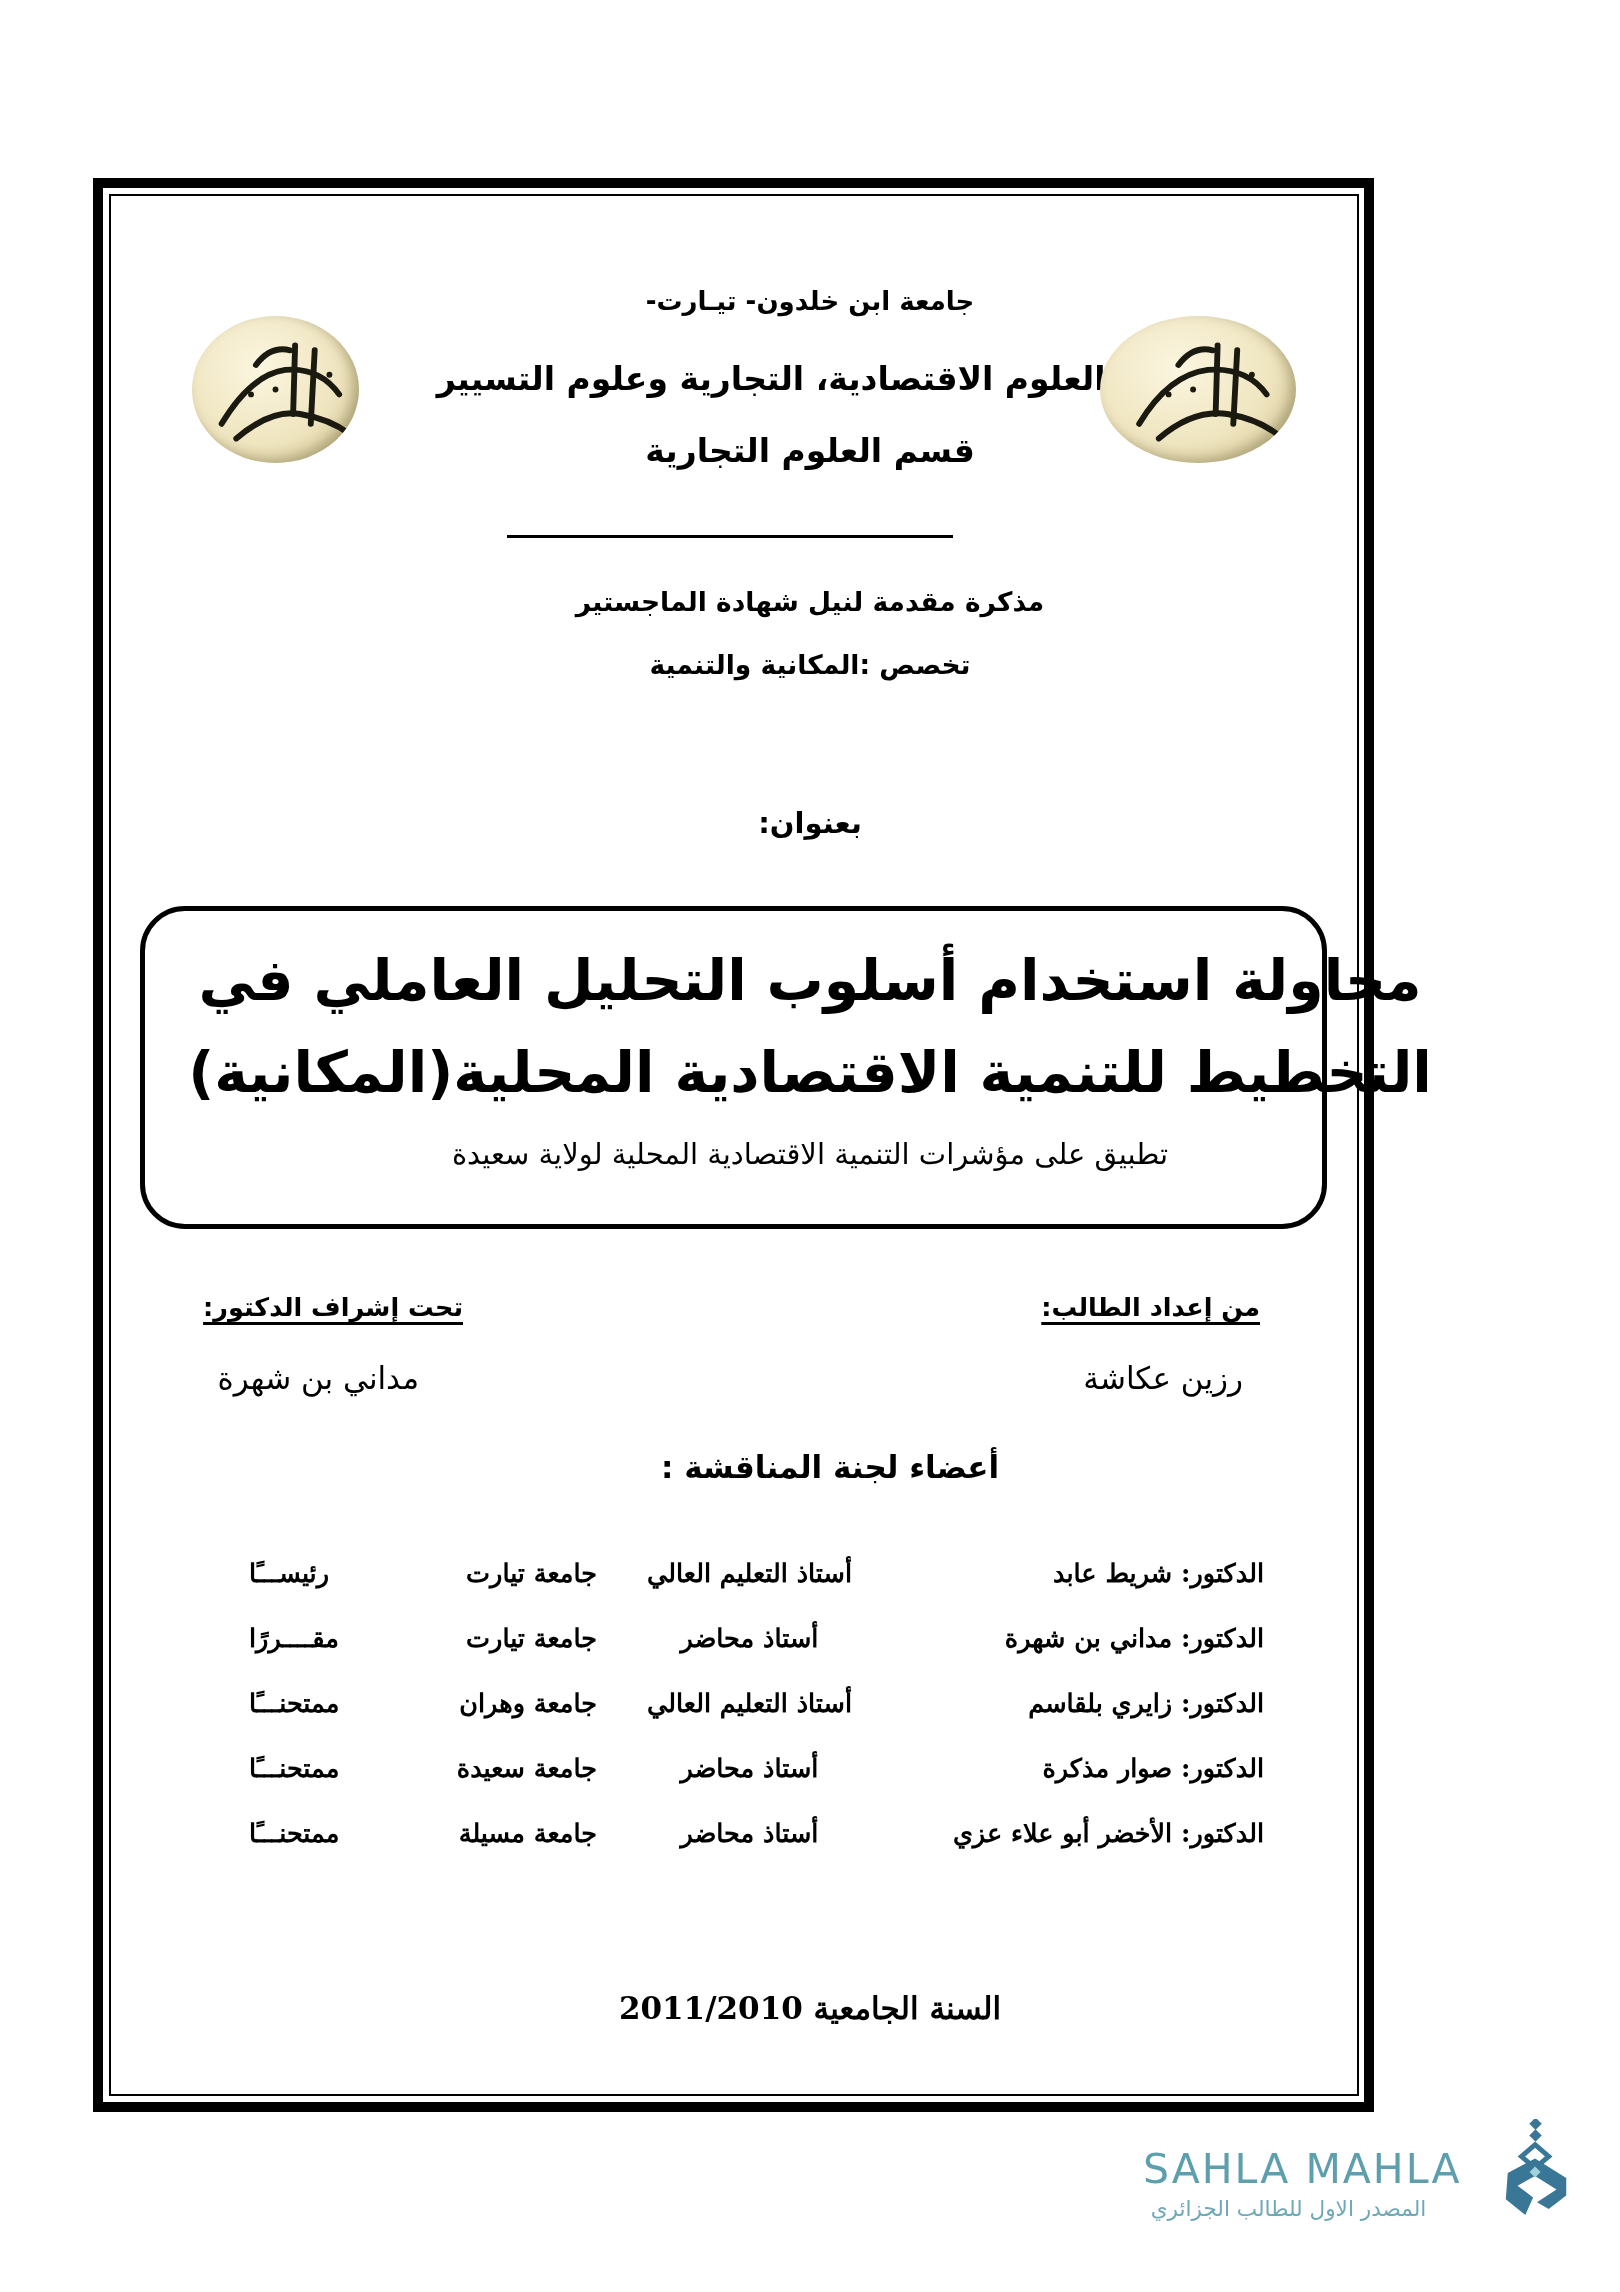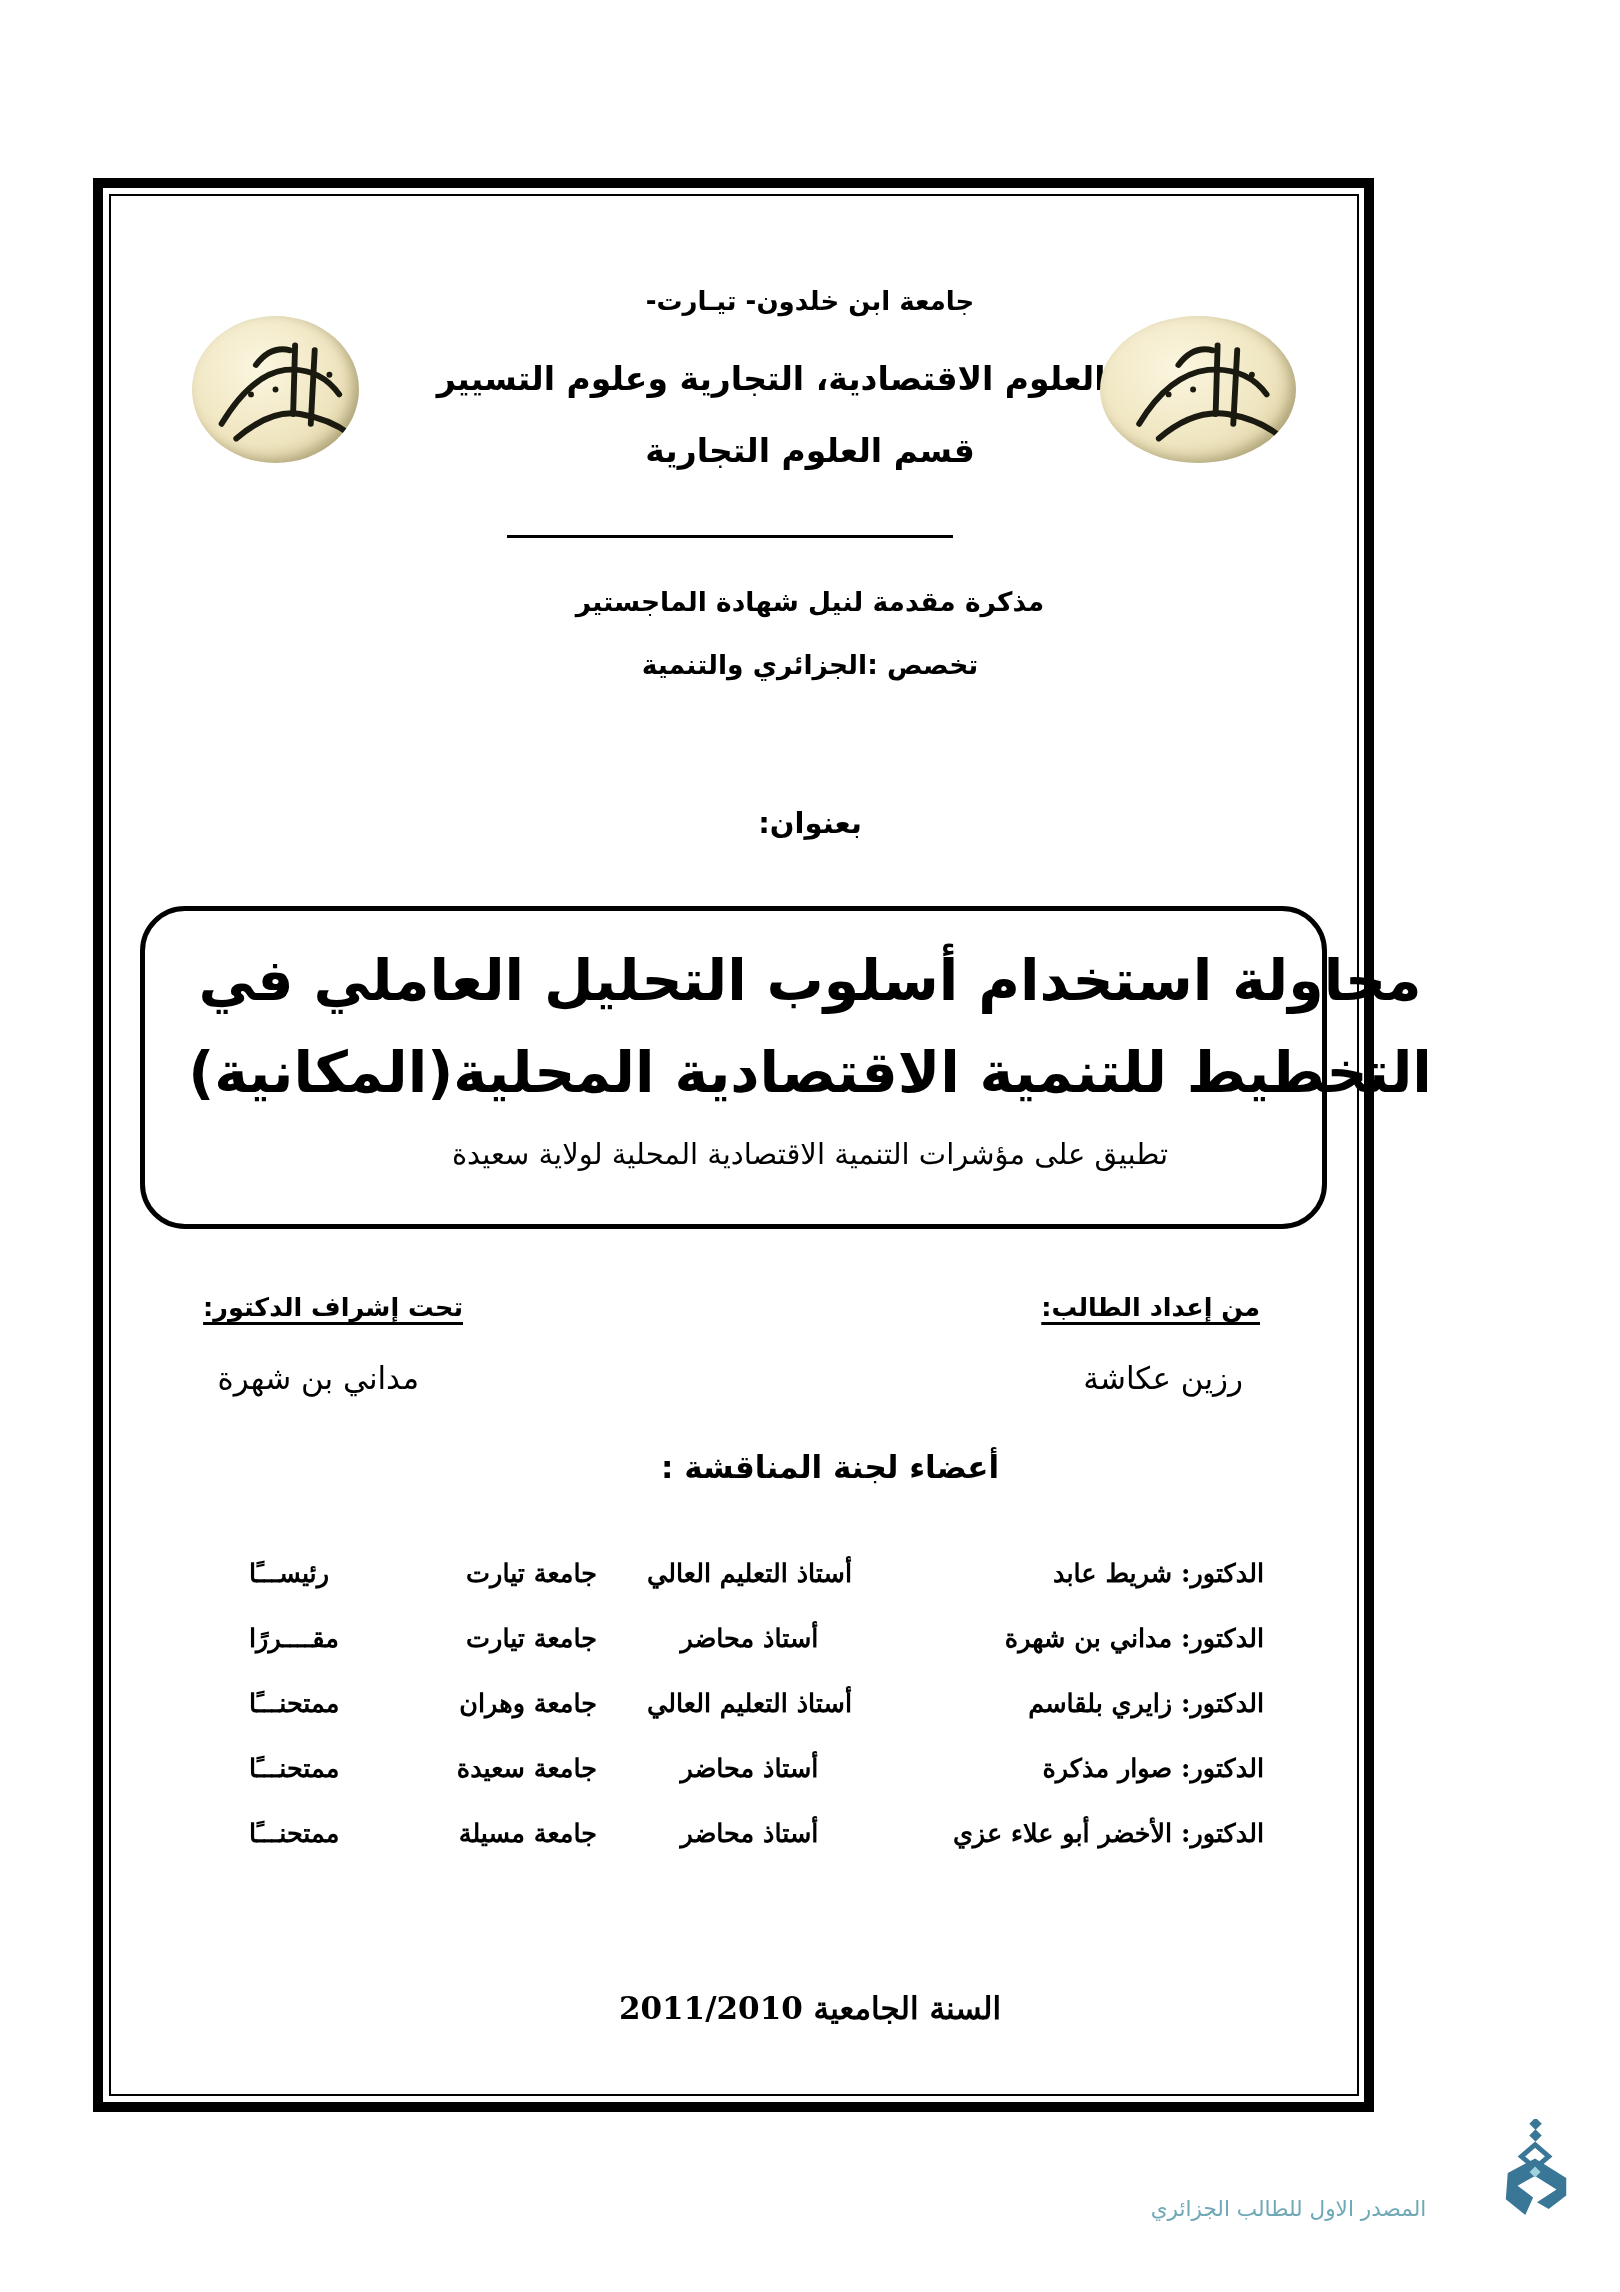--- a/index.html
+++ b/index.html
@@ -106,21 +106,21 @@
       <circle cx="60" cy="80" r="3"></circle>
         <circle cx="85" cy="75" r="3"></circle>
         <circle cx="140" cy="60" r="3"></circle>
     </g>
   </svg>
 </div>
 
 <div class="divider"></div>
 
 <div class="line bold memo">مذكرة مقدمة لنيل شهادة الماجستير</div>
-<div class="line bold spec">تخصص :الجزائري والتنمية</div>
+<div class="line bold spec">تخصص :المكانية والتنمية</div>
 
 <div class="line bold bi">بعنوان:</div>
 
 <div class="title-box"></div>
 <div class="line title1">محاولة استخدام أسلوب التحليل العاملي في</div>
 <div class="line title2">التخطيط للتنمية الاقتصادية المحلية(المكانية)</div>
 <div class="line title3">تطبيق على مؤشرات التنمية الاقتصادية المحلية لولاية سعيدة</div>
 
 <div class="lbl student-label">من إعداد الطالب:</div>
 <div class="lbl super-label">تحت إشراف الدكتور:</div>
@@ -158,20 +158,21 @@
     <span class="c-name">الدكتور: الأخضر أبو علاء عزي</span>
     <span class="c-rank">أستاذ محاضر</span>
     <span class="c-uni">جامعة مسيلة</span>
     <span class="c-role">ممتحنـــًا</span>
   </div>
 </div>
 
 <div class="line year">السنة الجامعية 2011/2010</div>
 
 <div class="wm">
+  <div class="wm-title">SAHLA MAHLA</div>
   <div class="wm-sub">المصدر الاول للطالب الجزائري</div>
 </div>
 <div class="wm-logo">
   <svg viewBox="0 0 80 110" width="78" height="108">
     <g fill="#3a7796">
       <rect x="34" y="0" width="9" height="9" transform="rotate(45 38.5 4.5)"></rect>
       <rect x="34" y="12" width="9" height="9" transform="rotate(45 38.5 16.5)"></rect>
       <path d="M38 26 L52 38 L38 50 L24 38 Z" fill="none" stroke="#3a7796" stroke-width="5"></path>
       <path d="M10 55 L38 40 L70 60 L70 78 L52 92 L40 85 L60 72 L38 58 L20 68 L36 80 L28 98 L8 82 Z"></path>
     </g>

